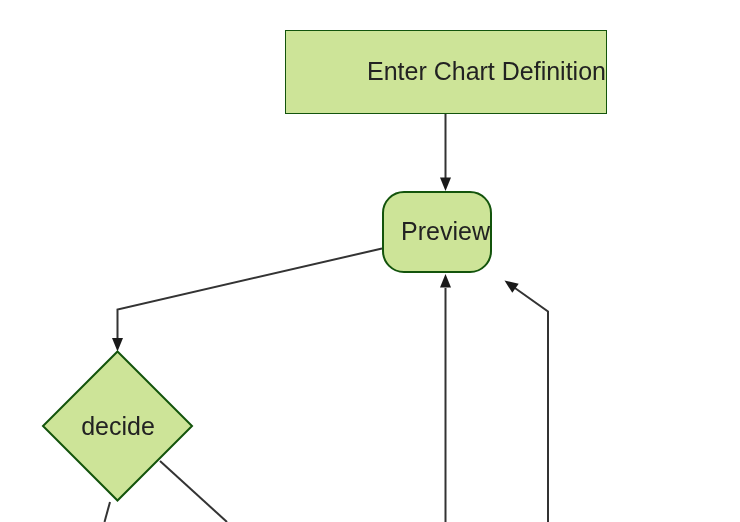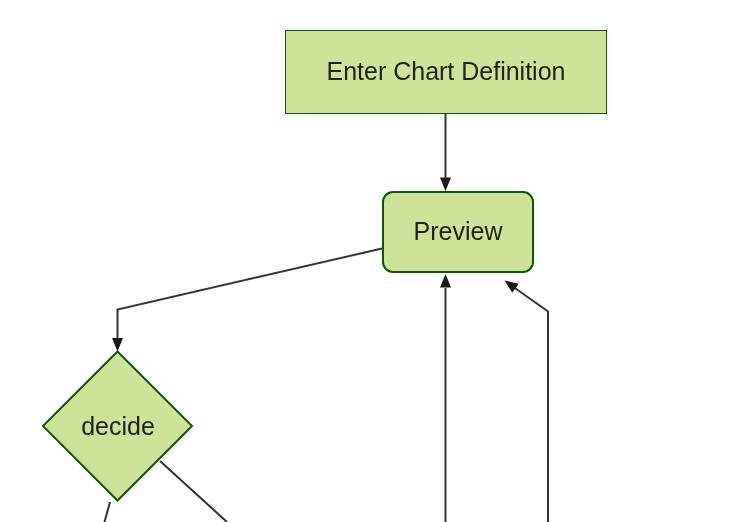--- a/index.html
+++ b/index.html
@@ -21,26 +21,26 @@
     color:var(--text);
   }
   .edge-layer{position:absolute;left:0;top:0;width:740px;height:522px;}
   .edge{stroke:var(--edge-line);stroke-width:2;fill:none;}
   .arrowhead{fill:var(--arrowhead);stroke:none;}
   .diamond-shape{fill:var(--node-fill);stroke:var(--node-border);stroke-width:2;}
   .node{
     position:absolute;
     background:var(--node-fill);
     border:1.5px solid var(--node-border);
-    display:flex;align-items:center;justify-content:center;
+    display:flex;align-items:center;justify-content:flex-end;
     font-size:25px;line-height:1.1;
     text-align:center;
   }
   .node-rect{left:285px;top:30px;width:322px;height:84px;}
-  .node-rounded{left:382px;top:191px;width:152px;height:82px;border-width:2px;border-radius:11px;}
+  .node-rounded{left:382px;top:191px;width:110px;height:82px;border-width:2px;border-radius:22px;}
   .diamond-label{
     position:absolute;left:48px;top:410px;width:140px;height:32px;
     display:flex;align-items:center;justify-content:center;
     font-size:25px;
     text-align:center;
   }
 </style>
 </head>
 <body>
 

